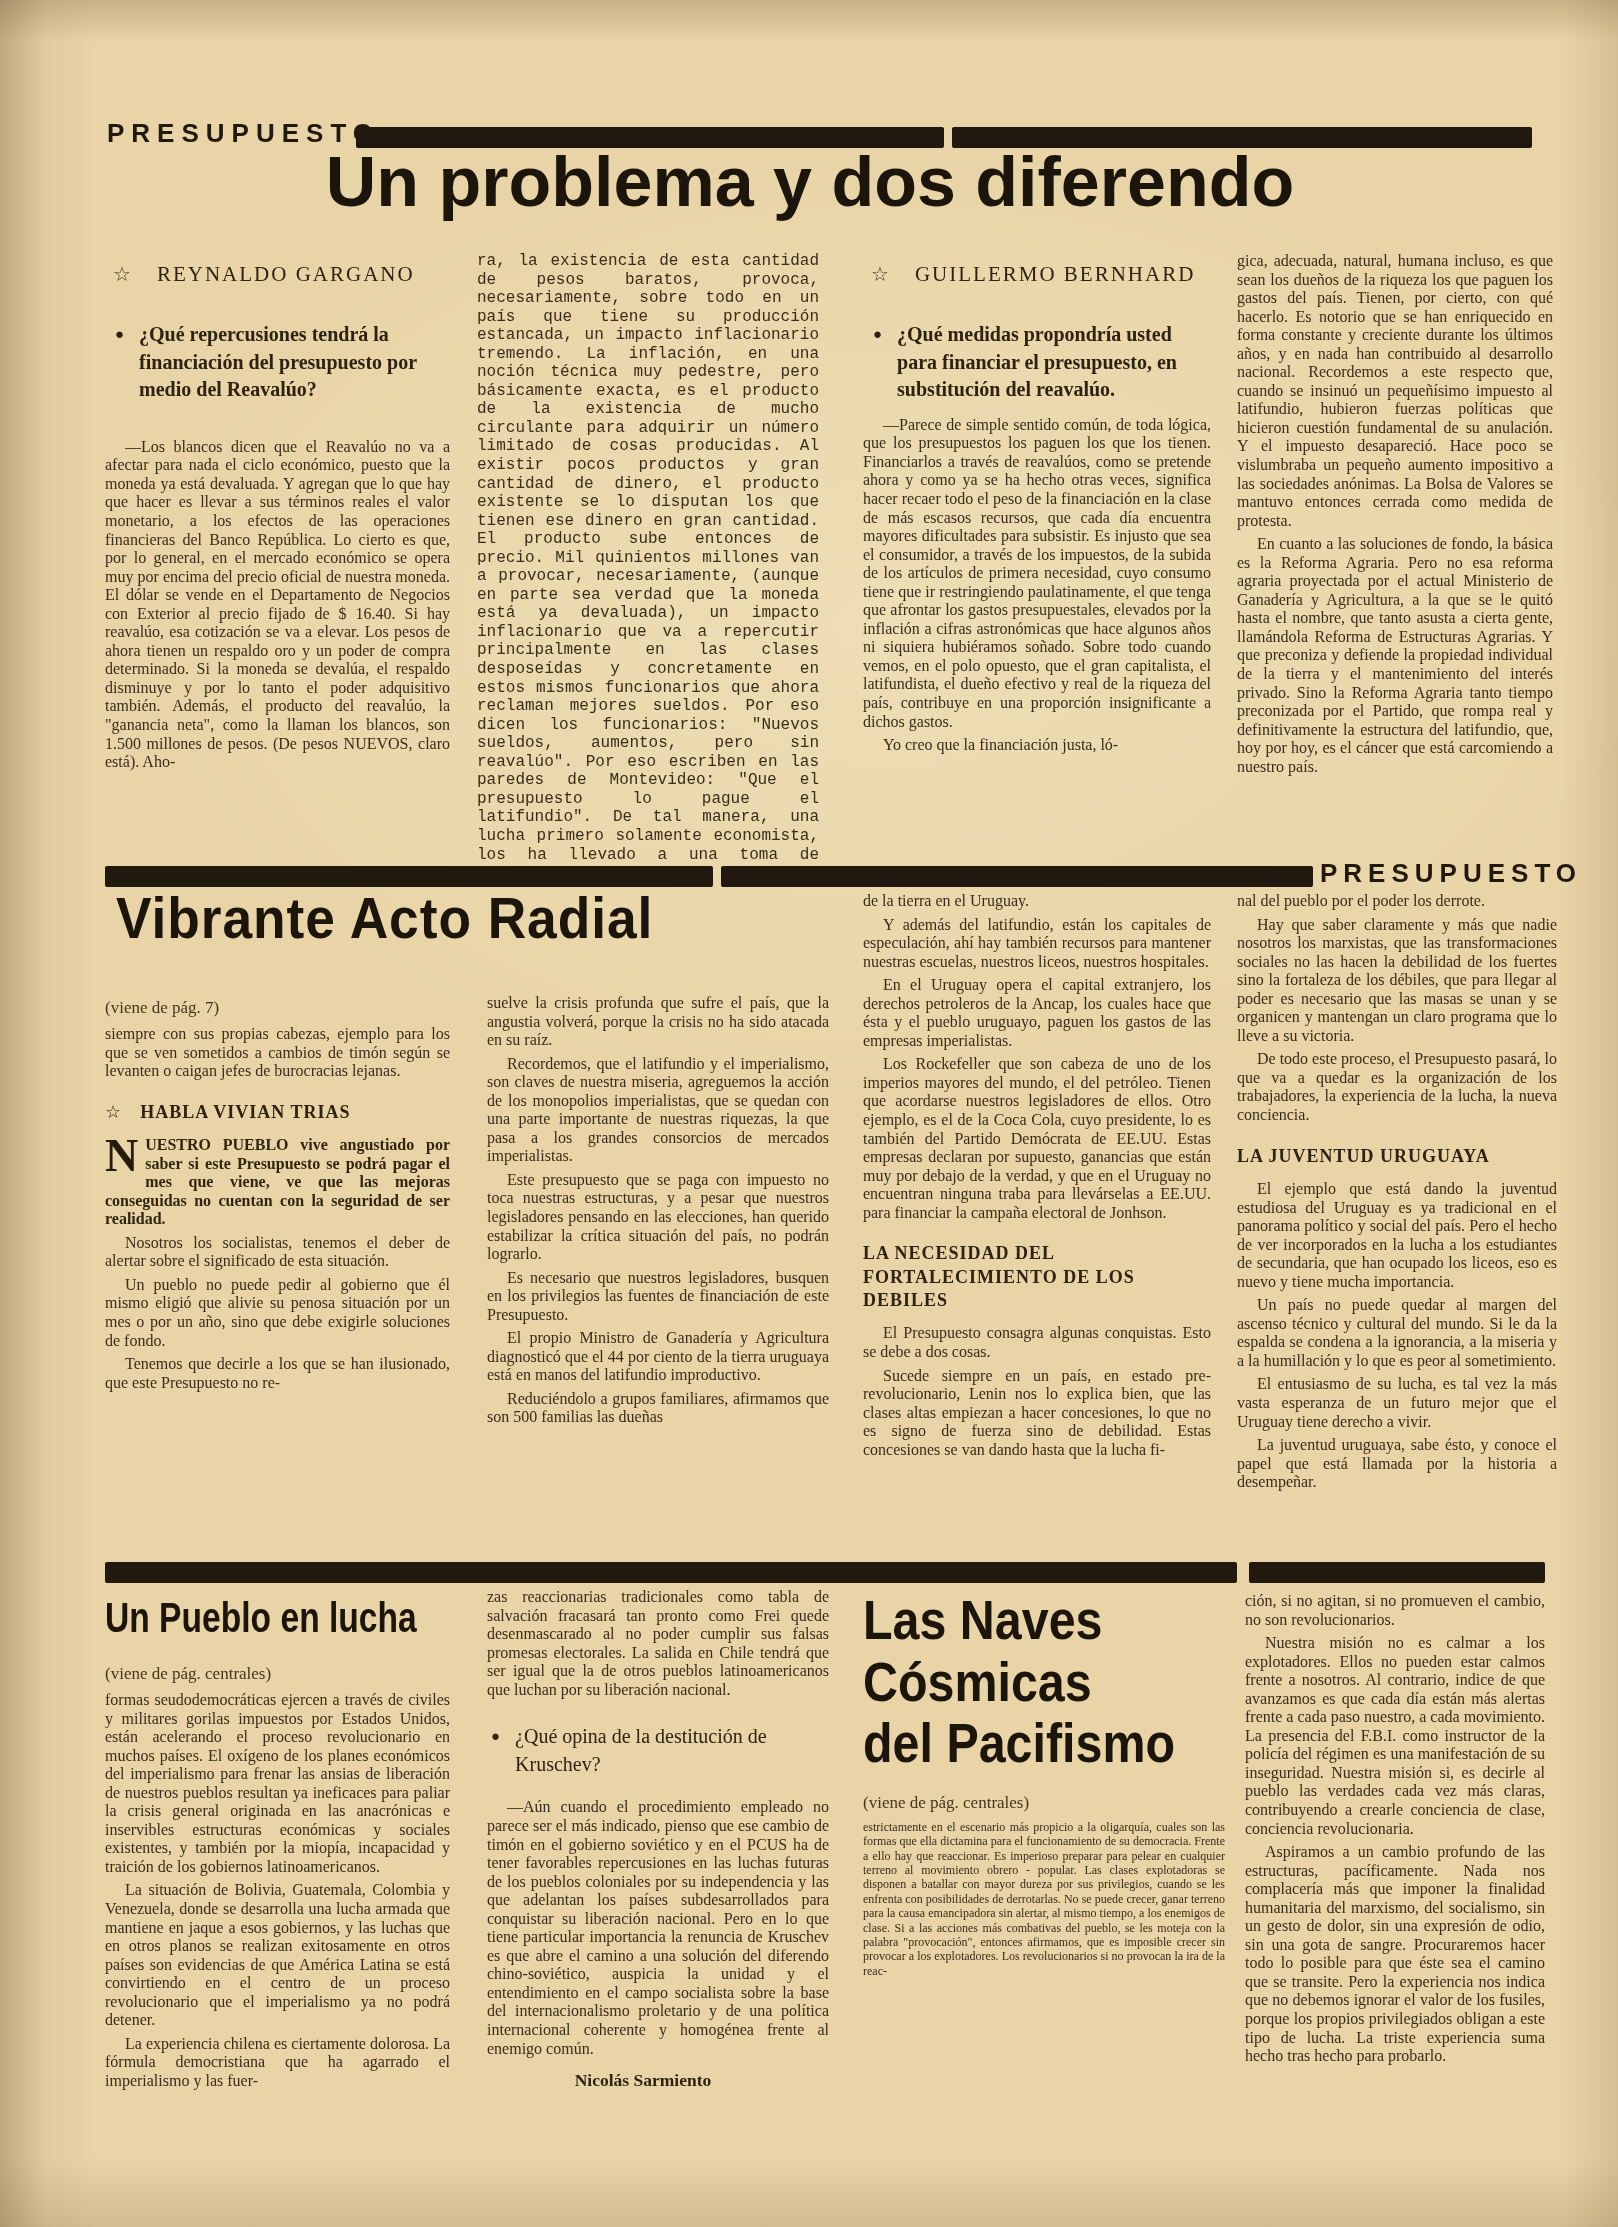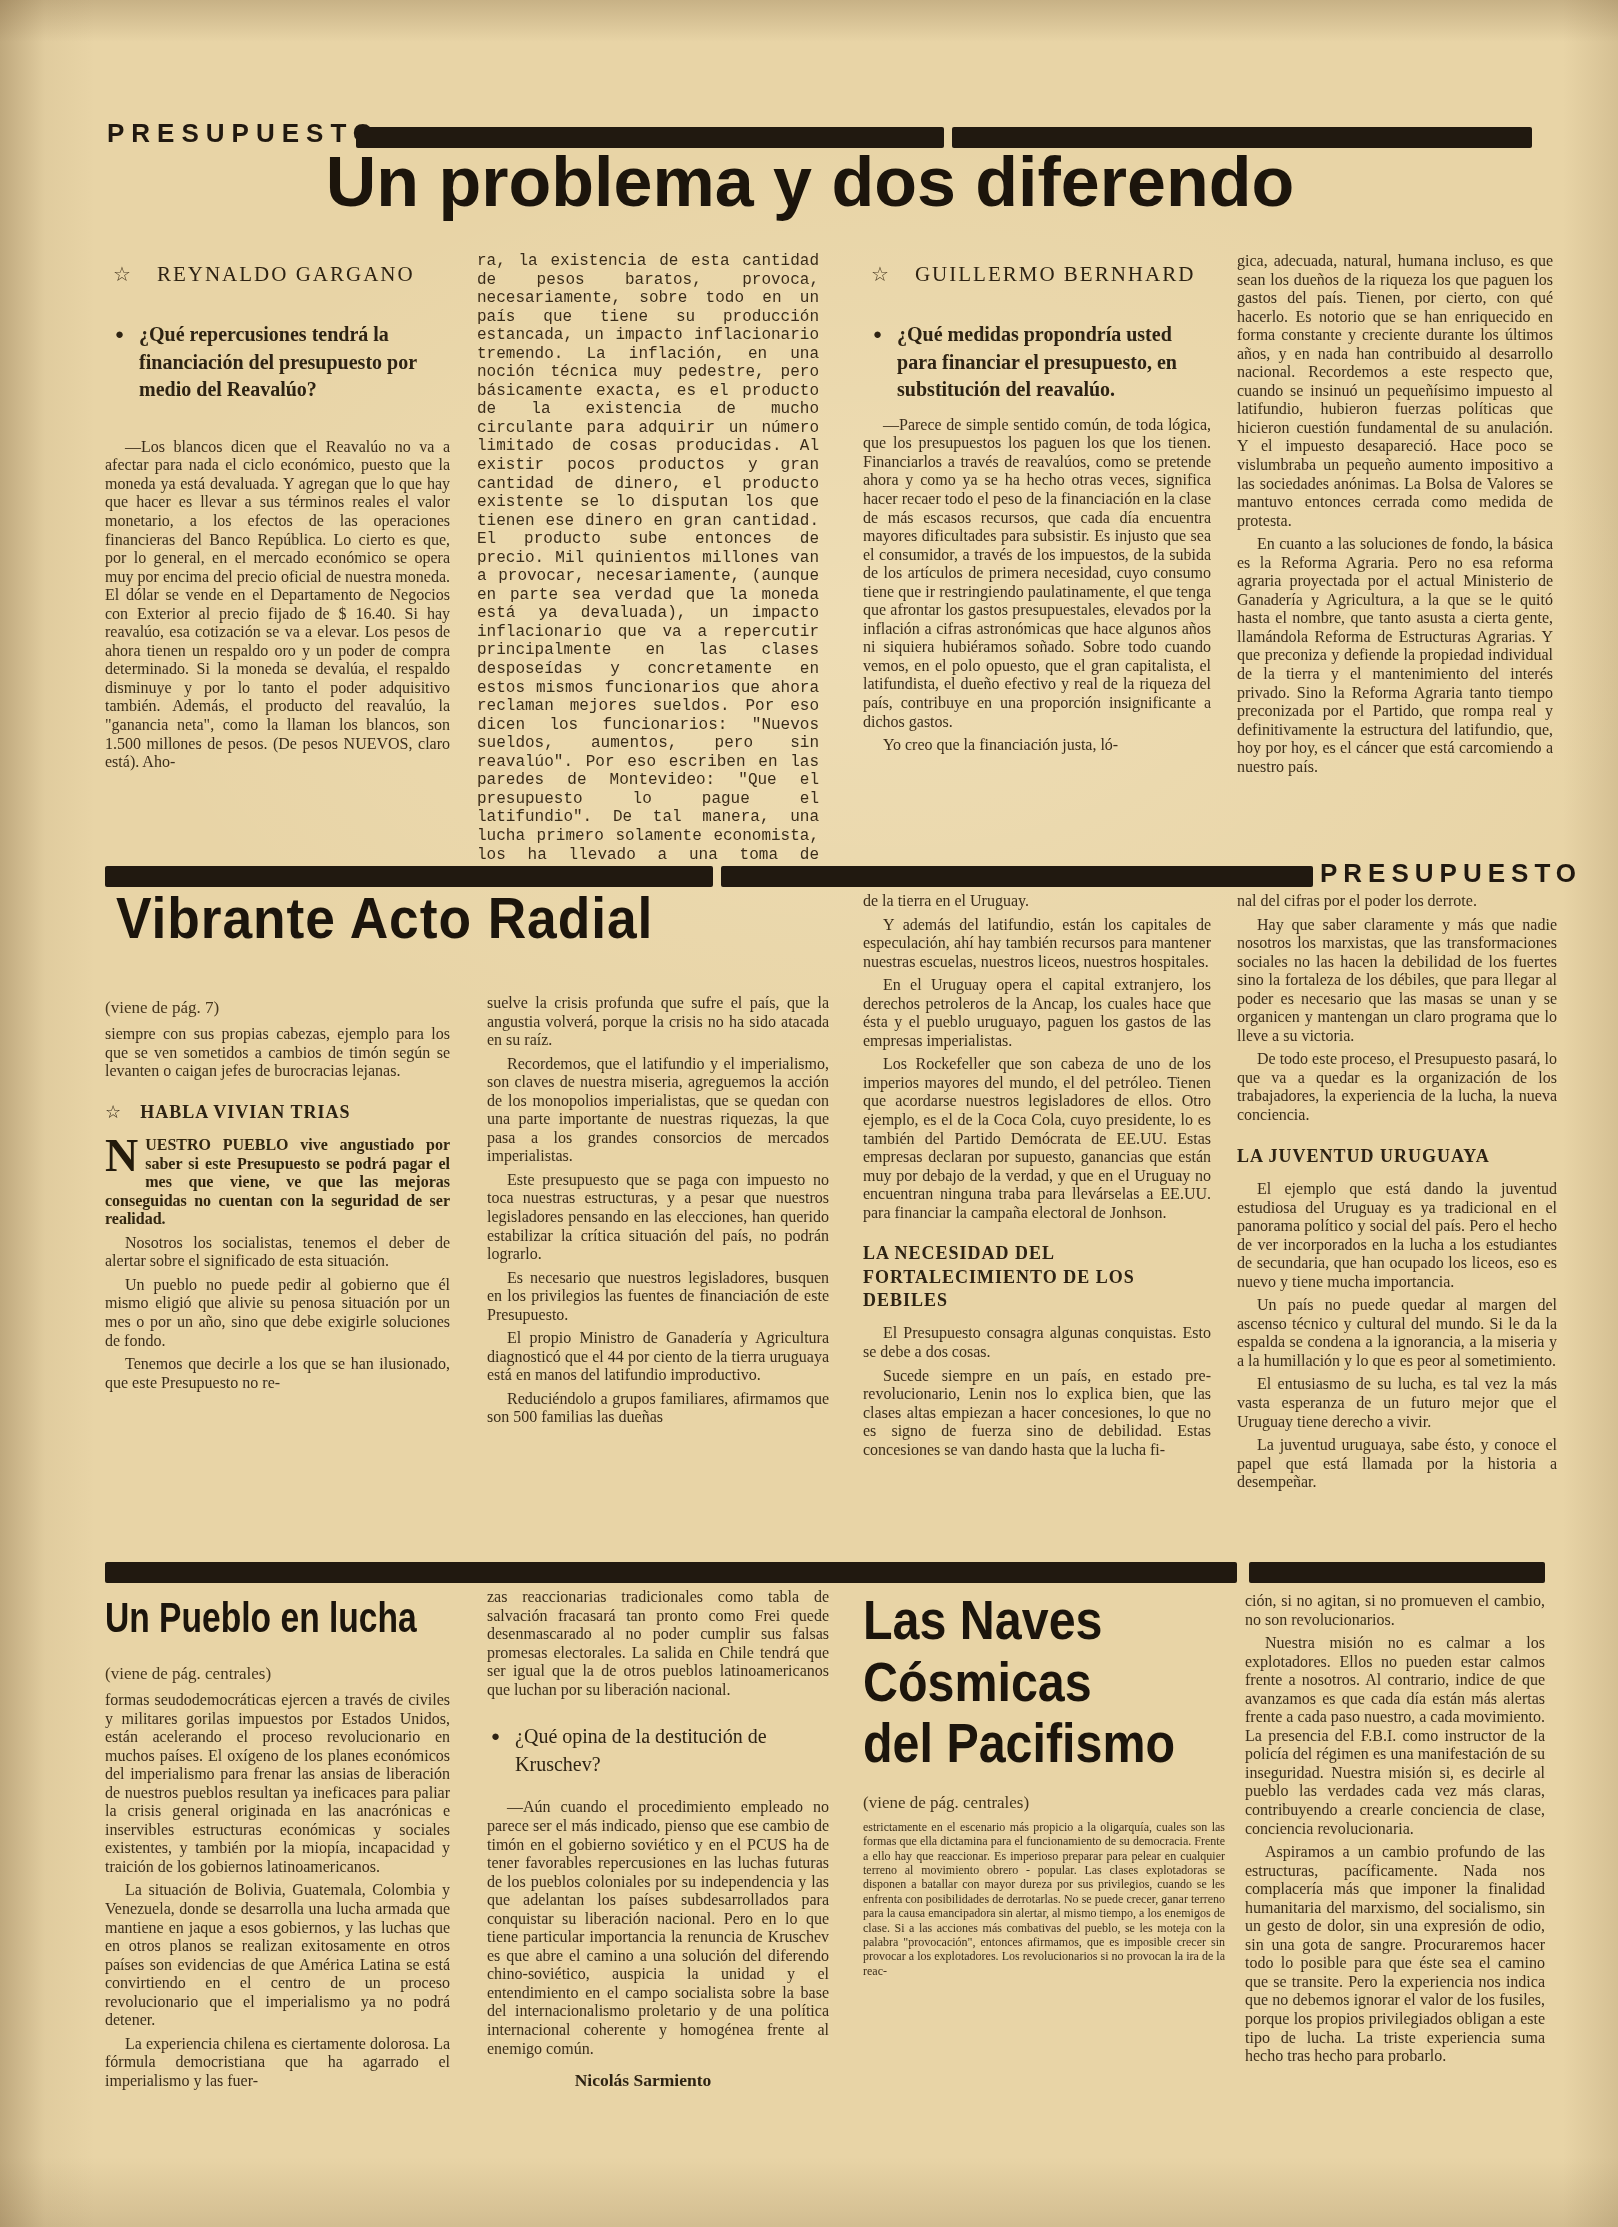--- a/index.html
+++ b/index.html
@@ -191,21 +191,21 @@
       </div>
     <h3 class="subhead">LA NECESIDAD DEL FORTALECIMIENTO DE LOS DEBILES</h3>
     <div class="body-text tight">
         <p>El Presupuesto consagra algunas conquistas. Esto se debe a dos cosas.</p>
         <p>Sucede siempre en un país, en estado pre-revolucionario, Lenin nos lo explica bien, que las clases altas empiezan a hacer concesiones, lo que no es signo de fuerza sino de debilidad. Estas concesiones se van dando hasta que la lucha fi-</p>
       </div>
   </div>
 
   <div class="col mcol4">
     <div class="body-text tight cont">
-        <p>nal del cifras por el poder los derrote.</p>
+        <p>nal del pueblo por el poder los derrote.</p>
         <p>Hay que saber claramente y más que nadie nosotros los marxistas, que las transformaciones sociales no las hacen la debilidad de los fuertes sino la fortaleza de los débiles, que para llegar al poder es necesario que las masas se unan y se organicen y mantengan un claro programa que lo lleve a su victoria.</p>
         <p>De todo este proceso, el Presupuesto pasará, lo que va a quedar es la organización de los trabajadores, la experiencia de la lucha, la nueva conciencia.</p>
       </div>
     <h3 class="subhead">LA JUVENTUD URUGUAYA</h3>
     <div class="body-text tight">
         <p>El ejemplo que está dando la juventud estudiosa del Uruguay es ya tradicional en el panorama político y social del país. Pero el hecho de ver incorporados en la lucha a los estudiantes de secundaria, que han ocupado los liceos, eso es nuevo y tiene mucha importancia.</p>
         <p>Un país no puede quedar al margen del ascenso técnico y cultural del mundo. Si le da la espalda se condena a la ignorancia, a la miseria y a la humillación y lo que es peor al sometimiento.</p>
         <p>El entusiasmo de su lucha, es tal vez la más vasta esperanza de un futuro mejor que el Uruguay tiene derecho a vivir.</p>
         <p>La juventud uruguaya, sabe ésto, y conoce el papel que está llamada por la historia a desempeñar.</p>
       </div>

